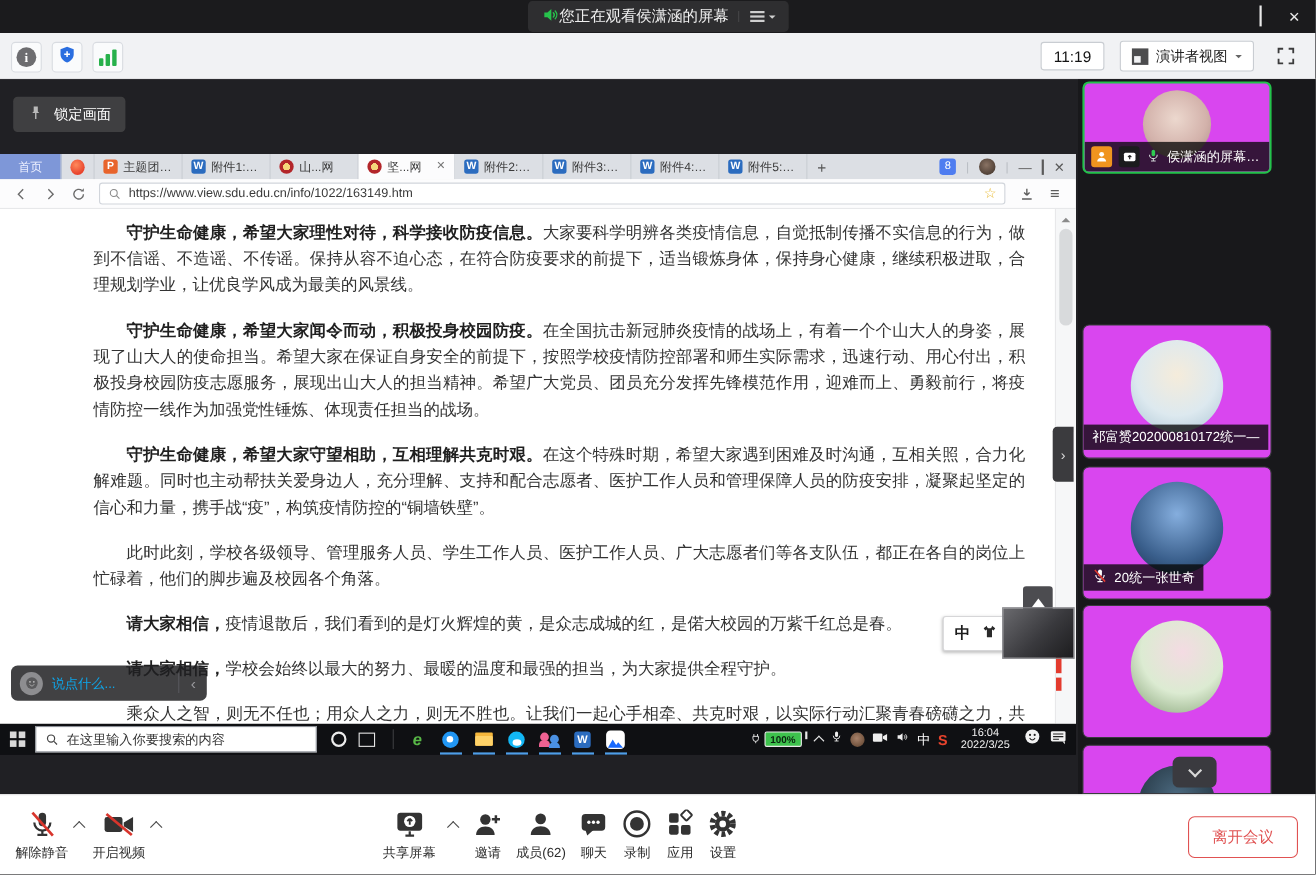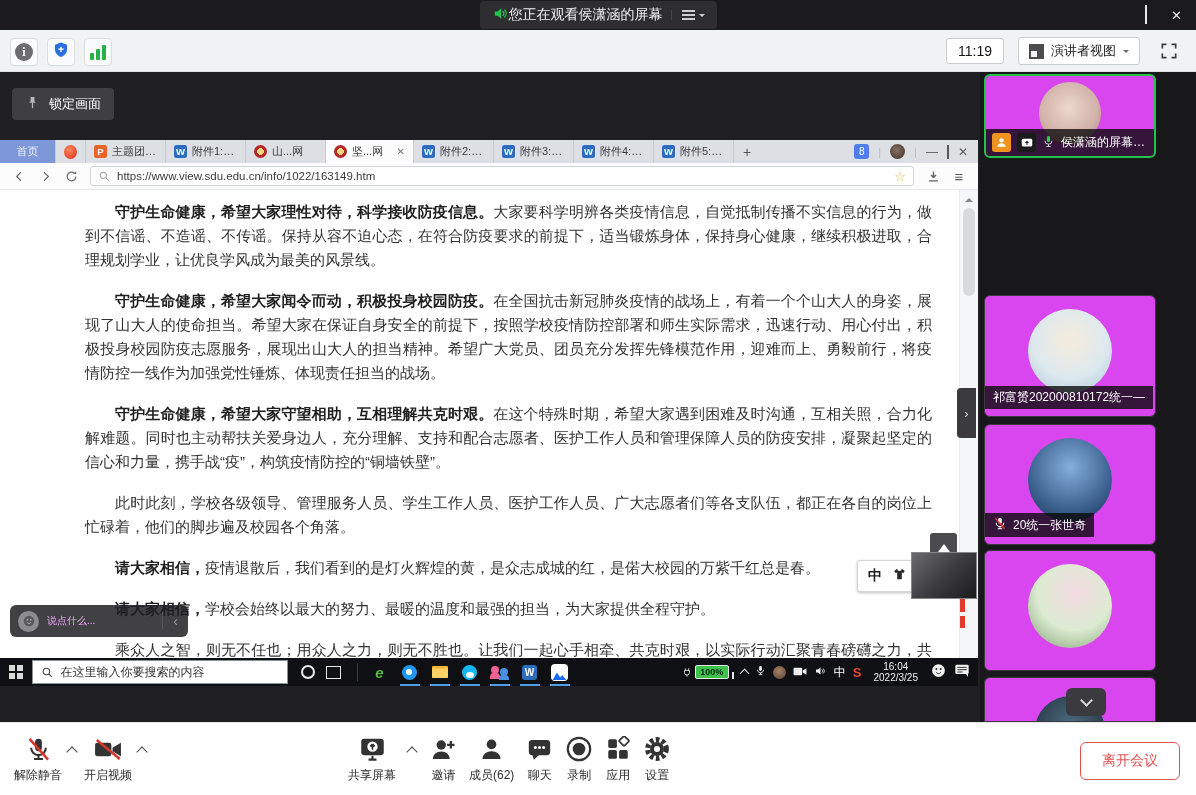--- a/index.html
+++ b/index.html
@@ -104,33 +104,33 @@
   .qq i { position:absolute; left:3.5px; bottom:2px; width:8px; height:6px; border-radius:50%; background:#fff; }
   .duo { position:relative; width:17px; height:15px; }
   .duo i { position:absolute; width:8px; height:8px; border-radius:50%; }
   .duo .p1 { left:0; top:1px; background:#f06292; }
   .duo .p2 { right:0; top:3px; background:#4a90e2; }
   .duo .b1 { left:-1px; top:8px; width:10px; height:6px; border-radius:4px 4px 0 0; background:#f06292; }
   .duo .b2 { right:-1px; top:10px; width:10px; height:5px; border-radius:4px 4px 0 0; background:#4a90e2; }
   .sq-w { width:15px; height:15px; border-radius:3px; background:#2b6cbf; color:#fff; font-size:10px; font-weight:bold; display:flex; align-items:center; justify-content:center; }
   .tm { width:17px; height:17px; border-radius:4px; background:#fff; display:flex; align-items:flex-end; justify-content:center; overflow:hidden; }
   .tray { margin-left:auto; display:flex; align-items:center; gap:7px; padding-right:8px; }
-  .batt { display:flex; align-items:flex-end; gap:3px; }
+  .batt { display:flex; align-items:flex-start; gap:3px; }
   .batt-body { width:34px; height:14px; border:1.5px solid #e9e9e9; border-radius:2px; background:#3ec24d; color:#0a2410; font-size:9px; font-weight:bold; display:flex; align-items:center; justify-content:center; }
   .batt-nub { width:2px; height:7px; background:#e9e9e9; }
   .chev-up { width:7px; height:7px; border-left:1.6px solid #e6e6e6; border-top:1.6px solid #e6e6e6; transform:rotate(45deg); margin-top:3px; }
   .dog { width:13px; height:13px; border-radius:50%; background:radial-gradient(circle at 45% 40%, #a8826a, #6d4f3a 75%); }
   .ime-tray { font-size:12px; color:#fff; }
   .sogou { font-size:13px; font-weight:bold; color:#e8432d; }
   .tclock { text-align:center; font-size:10px; line-height:11.5px; color:#f0f0f0; margin:0 5px; }
 
   
   .chat-ov { position:absolute; left:10px; top:533px; width:178px; height:32px; background:rgba(32,32,34,.85); border-radius:6px; display:flex; align-items:center; gap:8px; padding:0 8px; z-index:8; }
   .emoji-c { width:21px; height:21px; border-radius:50%; background:#8d8d90; display:flex; align-items:center; justify-content:center; flex:none; }
-  .chat-ph { color:#f0abfc; font-size:10px; flex:1; white-space:nowrap; overflow:hidden; }
+  .chat-ph { color:#0ea5e9; font-size:12px; flex:1; white-space:nowrap; overflow:hidden; }
   .chat-div { width:1px; height:18px; background:#58585c; }
   .chev-l { color:#9a9a9e; font-size:14px; padding:0 2px; }
 
   
   .handle { position:absolute; left:957px; top:316px; width:19px; height:50px; background:rgba(42,42,46,.92); border-radius:4px 0 0 4px; display:flex; align-items:center; justify-content:center; color:#d8d8d8; font-size:13px; z-index:9; }
 
   
   .sidebar { position:absolute; left:980px; top:0; width:216px; height:650px; background:#18181b; }
   .tile { position:absolute; left:4px; width:172px; background:#d946ef; border:1px solid #3a3a3f; border-radius:6px; overflow:hidden; }
   .tile-speaking { border:2px solid #23c24b; }

